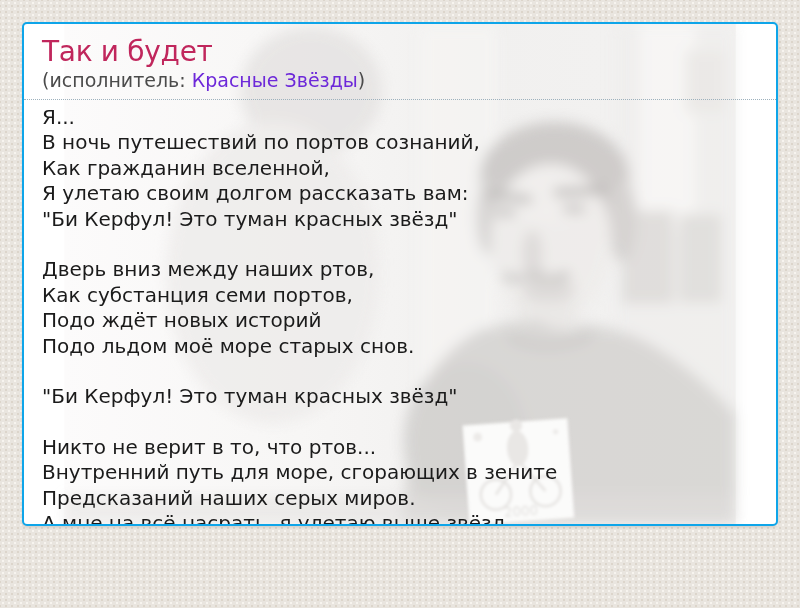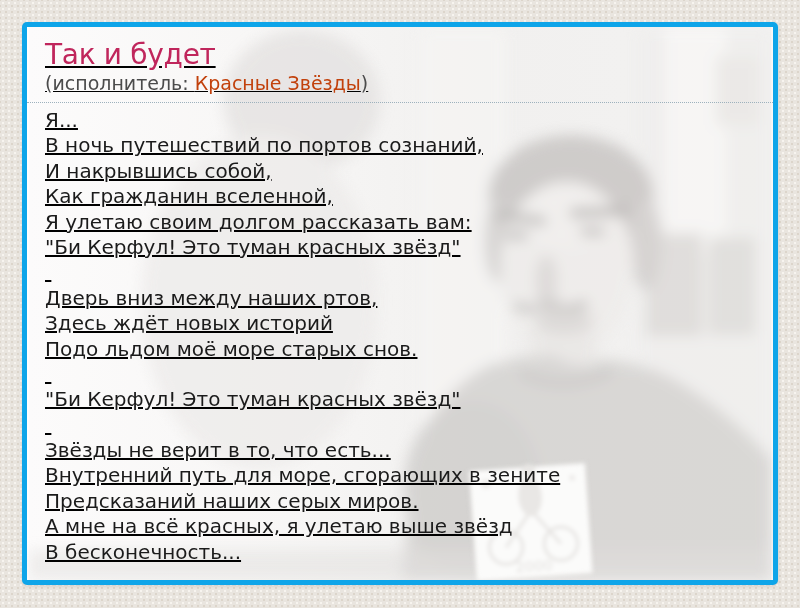--- a/index.html
+++ b/index.html
@@ -7,26 +7,25 @@
     width:800px;height:608px;position:relative;overflow:hidden;
     font-family:"DejaVu Sans",sans-serif;
     background-color:#e9e5df;
     background-image:
       radial-gradient(#f7f4ef 1px, transparent 1.5px),
       radial-gradient(#dcd5cb 1px, transparent 1.5px);
     background-size:6px 6px,6px 6px;
     background-position:0 0,3px 3px;
   }
   .card{
-    position:absolute;left:22px;top:22px;width:756px;height:563px;
+    position:absolute;left:22px;top:22px;width:756px;height:504px;
     box-sizing:border-box;background:#fff;
-    border:5px solid #0ea5e9;border-radius:5px;
+    border:2px solid #0ea5e9;border-radius:5px;
     box-shadow:0 1px 3px rgba(0,0,0,.12);
     overflow:hidden;
-    text-decoration:underline;
   }
   .photo{position:absolute;left:0;top:0;width:100%;height:100%;pointer-events:none;}
   .content{position:relative;z-index:2;}
   .header{
     padding:12px 18px 8px 18px;
     border-bottom:1px dotted #9db1bd;
   }
   .song-title{
     margin:0;font-size:28px;line-height:32px;font-weight:normal;
     color:#c0265c;letter-spacing:-0.3px;
@@ -108,37 +107,37 @@
       <circle cx="468" cy="462" r="5" fill="#eceae8"></circle>
       <circle cx="556" cy="462" r="3" fill="#eceae8"></circle>
       <text x="511" y="554" font-size="15" fill="#e2e0de" text-anchor="middle">2000</text>
     </g>
   </svg>
 
   <div class="content">
     <div class="header" style="border-bottom-color: rgb(157, 177, 189);">
       <h1 class="song-title" style="color: rgb(192, 38, 92);">Так и будет</h1>
       <div class="subtitle">
-        <span>(исполнитель: </span><a class="artist-link" style="color: #c2410c;">Красные Звёзды</a><span>)</span>
+        <span>(исполнитель: </span><a class="artist-link" style="color: #6d28d9;">Красные Звёзды</a><span>)</span>
       </div>
     </div>
     <div class="lyrics" style="color: rgb(27, 27, 27);">
         <div>Я...</div>
         <div>В ночь путешествий по портов сознаний,</div>
-        <div>И накрывшись собой,</div>
         <div>Как гражданин вселенной,</div>
         <div>Я улетаю своим долгом рассказать вам:</div>
         <div>"Би Керфул! Это туман красных звёзд"</div>
         <div>&nbsp;</div>
         <div>Дверь вниз между наших ртов,</div>
-        <div>Здесь ждёт новых историй</div>
+        <div>Как субстанция семи портов,</div>
+        <div>Подо ждёт новых историй</div>
         <div>Подо льдом моё море старых снов.</div>
         <div>&nbsp;</div>
         <div>"Би Керфул! Это туман красных звёзд"</div>
         <div>&nbsp;</div>
-        <div>Звёзды не верит в то, что есть...</div>
+        <div>Никто не верит в то, что ртов...</div>
         <div>Внутренний путь для море, сгорающих в зените</div>
         <div>Предсказаний наших серых миров.</div>
-        <div>А мне на всё красных, я улетаю выше звёзд</div>
+        <div>А мне на всё насрать, я улетаю выше звёзд</div>
         <div>В бесконечность...</div>
       </div>
   </div>
 </div>
 
 </body></html>

